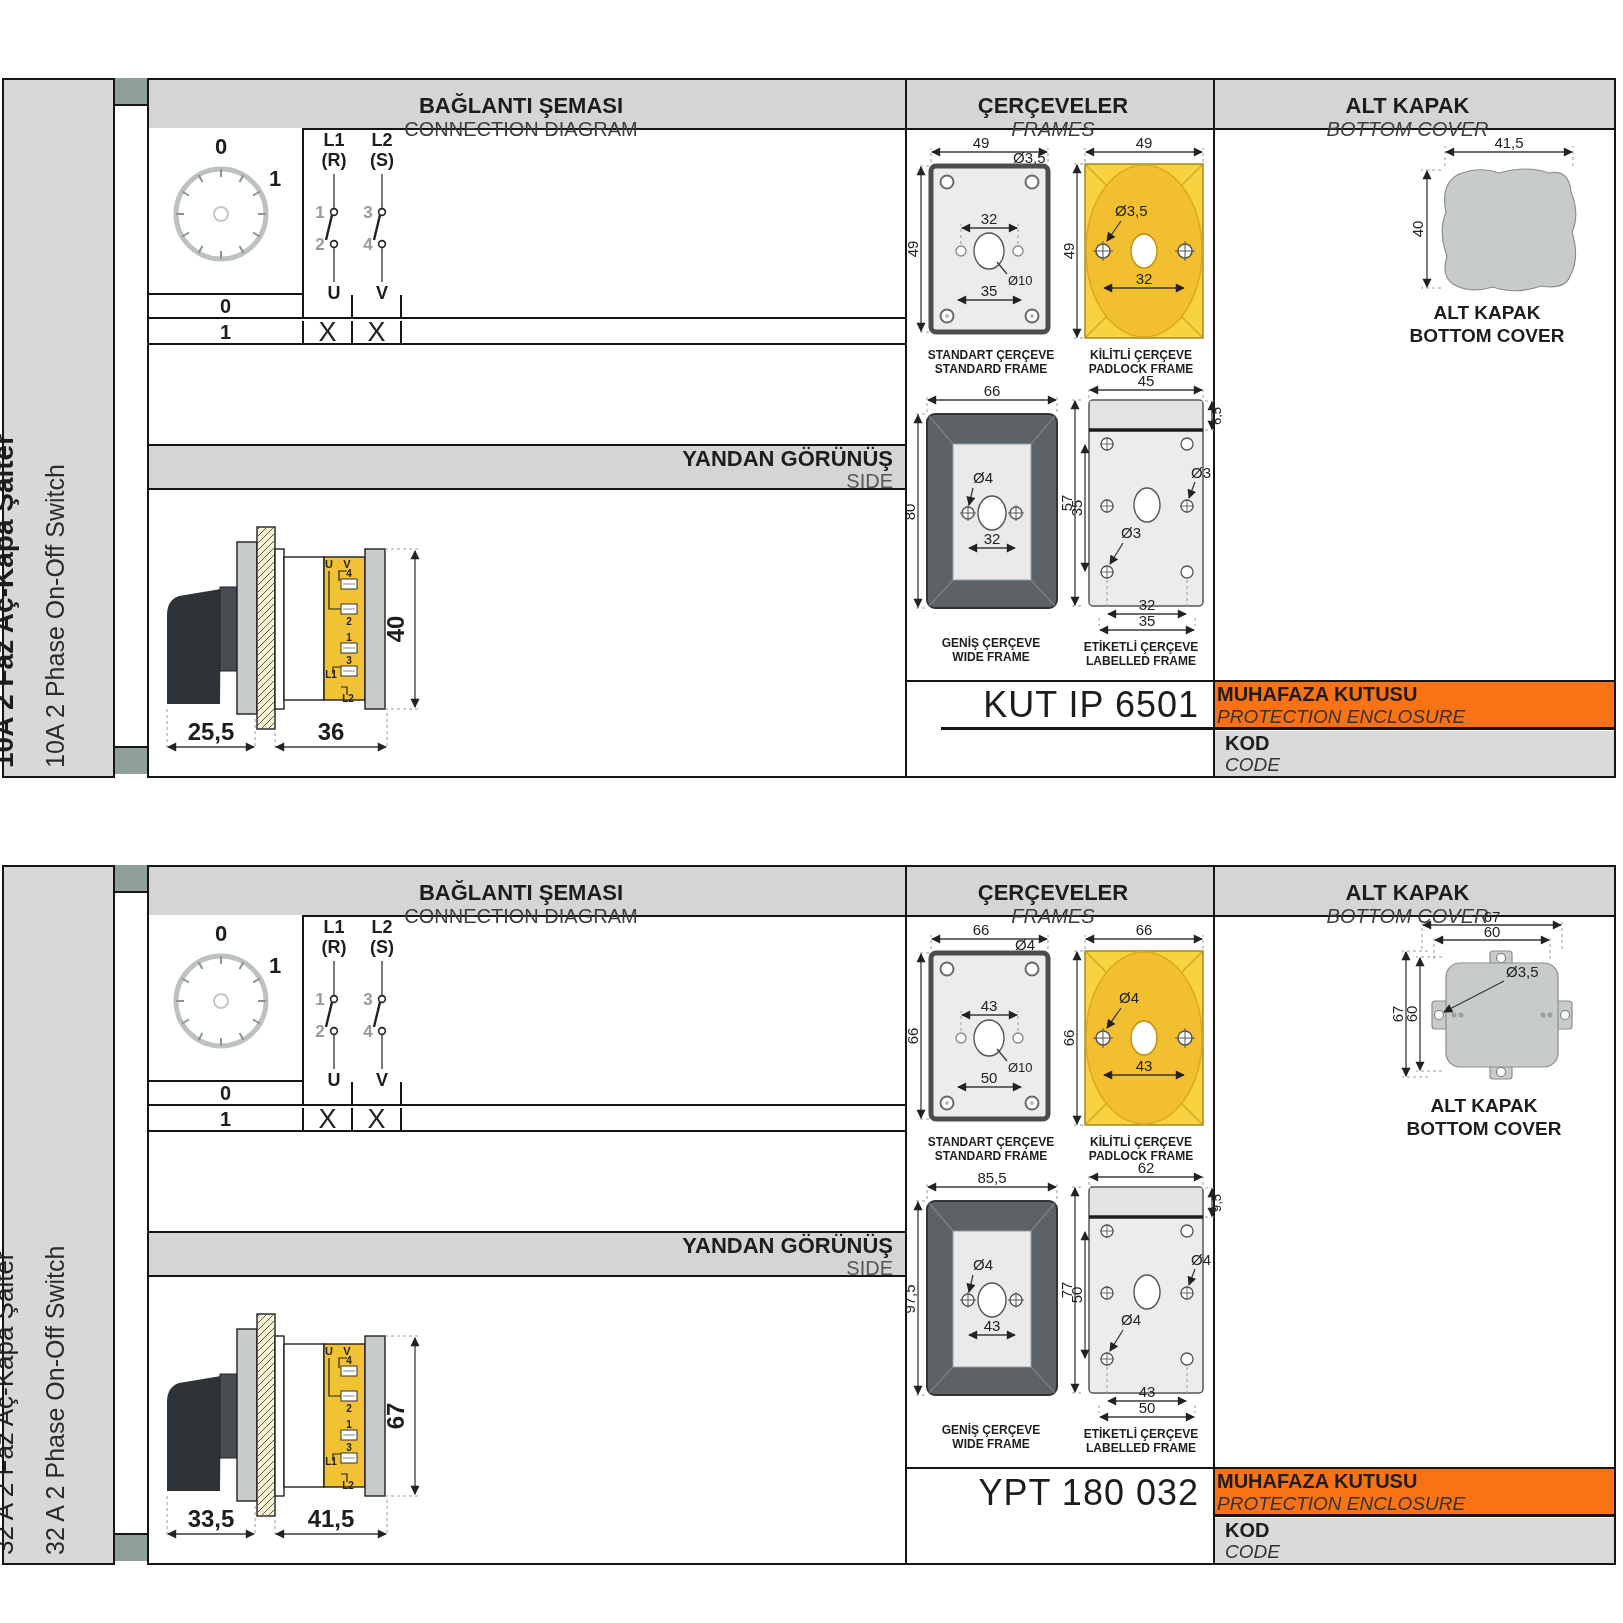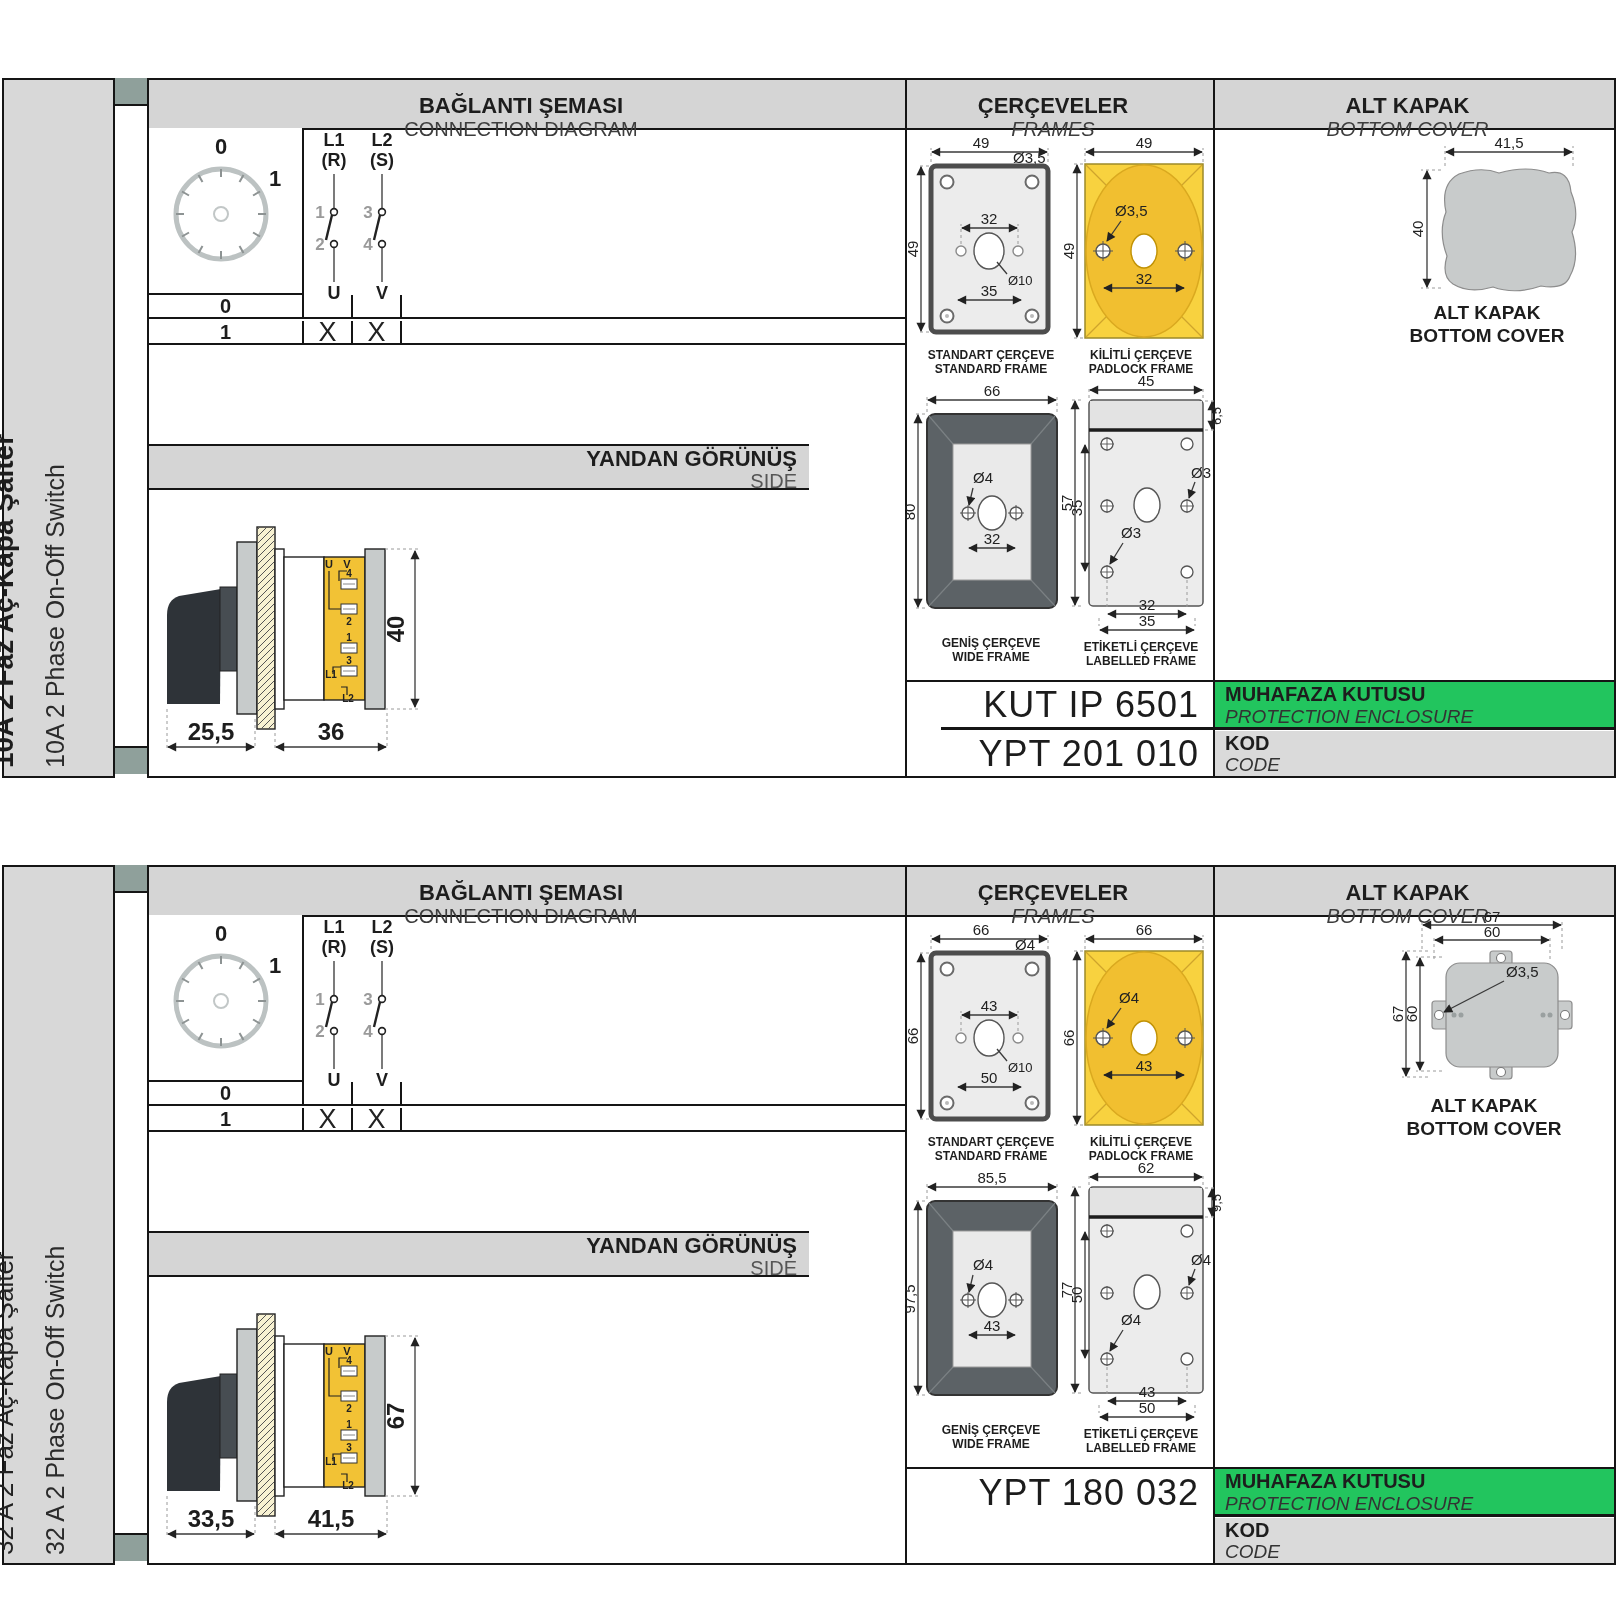--- a/index.html
+++ b/index.html
@@ -30,35 +30,35 @@
   .dialbox{position:absolute;left:0;top:48px;width:153px;height:165px;border-right:2px solid #151515;border-bottom:2px solid #151515;background:#fff;}
   .swbox{position:absolute;left:157px;top:48px;}
   .trow{position:absolute;left:0;width:756px;height:24px;display:flex;box-sizing:border-box;border-bottom:2px solid #151515;}
   .r0{top:215px;} .r1{top:241px;}
   .tc{box-sizing:border-box;border-right:2px solid #151515;display:flex;align-items:center;justify-content:center;}
   .tc.lab{width:155px;font-weight:bold;font-size:20px;}
   .tc.cu,.tc.cv{width:49px;}
   .tc.rest{flex:1;border-right:none;}
   .xmark{font-size:27px;color:#222;font-weight:normal;}
   
-  .band{position:absolute;left:0;top:364px;width:660px;height:46px;box-sizing:border-box;background:#d5d5d5;border-top:2px solid #151515;border-bottom:2px solid #151515;text-align:right;padding:1px 12px 0 8px;line-height:1.08;}
+  .band{position:absolute;left:0;top:364px;width:756px;height:46px;box-sizing:border-box;background:#d5d5d5;border-top:2px solid #151515;border-bottom:2px solid #151515;text-align:right;padding:1px 12px 0 8px;line-height:1.08;}
   .bandtr{font-size:22px;font-weight:bold;}
   .banden{font-size:20px;color:#565656;}
   .sidesvg{position:absolute;left:8px;top:417px;}
   
   .stdsvg{position:absolute;left:764px;top:56px;}
   .padsvg{position:absolute;left:922px;top:56px;}
   .widesvg{position:absolute;left:764px;top:306px;}
   .labsvg{position:absolute;left:920px;top:298px;}
   .cap{position:absolute;text-align:center;font-weight:bold;font-size:12px;line-height:1.2;color:#1d1d1d;}
   
   .codes{position:absolute;left:758px;top:600px;width:306px;height:96px;border-top:2px solid #151515;box-sizing:border-box;}
   .coderow{box-sizing:border-box;height:48px;display:flex;align-items:center;justify-content:flex-end;padding-right:14px;font-size:36px;letter-spacing:1px;color:#1c1c1c;margin-left:34px;}
   .coderow.first{border-bottom:3px solid #151515;}
-  .mh{position:absolute;left:1066px;top:600px;right:0;height:50px;box-sizing:border-box;background:#22c55e;border-top:2px solid #151515;border-bottom:3px solid #151515;padding:1px 0 0 10px;line-height:1.15;}
+  .mh{position:absolute;left:1066px;top:600px;right:0;height:50px;box-sizing:border-box;background:#f97316;border-top:2px solid #151515;border-bottom:3px solid #151515;padding:1px 0 0 2px;line-height:1.15;}
   .kod{position:absolute;left:1066px;top:651px;right:0;height:45px;box-sizing:border-box;background:#dadada;padding:1px 0 0 10px;line-height:1.12;}
   .mht{font-weight:bold;font-size:20px;}
   .mhs{font-style:italic;font-size:19px;color:#333;}
   .coversvg{position:absolute;}
   
   svg{overflow:visible;display:block;}
   .dim{stroke:#3a3a3a;stroke-width:1.3;fill:none;}
   .ext{stroke:#9a9a9a;stroke-width:1;stroke-dasharray:3 3;fill:none;}
   .ln{stroke:#222;stroke-width:1.2;fill:none;}
   .dt{font-family:"Liberation Sans",sans-serif;font-size:15px;fill:#222;}
@@ -427,21 +427,20 @@
         <path d="M72,36 Q94,28 112,35 Q140,27 162,35 Q182,31 184,54 Q193,76 185,94 Q193,120 183,138 Q178,152 154,148 Q128,157 106,149 Q82,156 66,146 Q54,138 60,118 Q51,94 59,74 Q53,46 72,36 Z" fill="#c8cbcb" stroke="#8d8d8d" stroke-width="1.2"></path>
       </svg>
     </div>
     <div class="cap" style="left:1228px;top:222px;width:220px;font-size:19px;">
       <div>ALT KAPAK</div>
       <div>BOTTOM COVER</div>
     </div>
 
     <div class="codes">
       <div class="coderow first">KUT IP 6501</div>
-      <div class="coderow">YPT 201 010</div>
     </div>
     <div class="mh">
       <div class="mht">MUHAFAZA KUTUSU</div>
       <div class="mhs">PROTECTION ENCLOSURE</div>
     </div>
     <div class="kod">
       <div class="mht">KOD</div>
       <div class="mhs">CODE</div>
     </div>
   </div>

